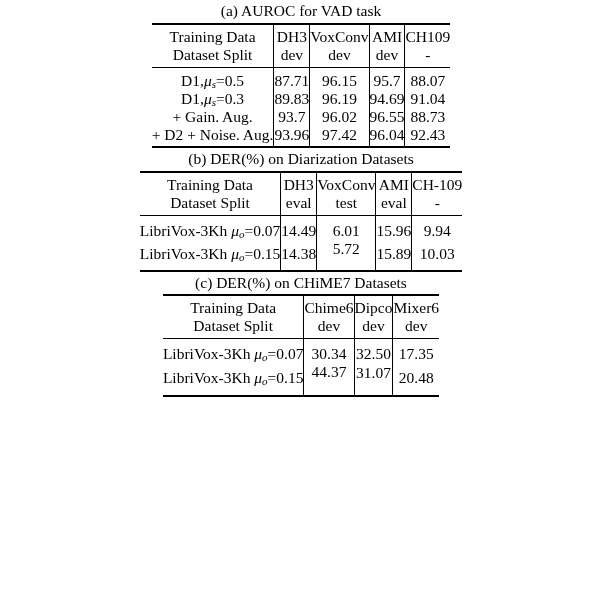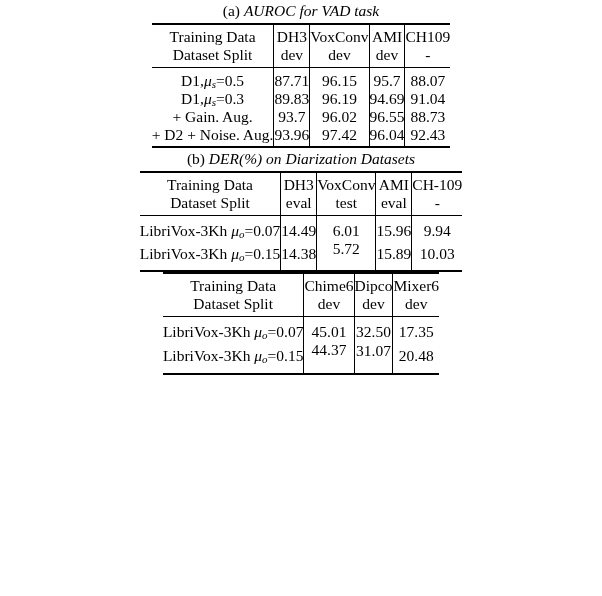--- a/index.html
+++ b/index.html
@@ -24,21 +24,20 @@
     text-align: center;
     font-size: 15.5px;
     line-height: 1.15;
     margin: 0;
     padding: 2px 0 3px 0;
   }
   .caption .lbl {
     font-style: normal;
   }
   .caption .txt {
-    font-style: italic;
   }
   table.tbl {
     border-collapse: collapse;
     margin: 0 auto;
     font-size: 15.5px;
   }
   table.tbl td, table.tbl th {
     padding: 0;
     font-weight: normal;
     text-align: center;
@@ -194,20 +193,24 @@
         <td class="rowlabel-l hrule-bot" style="padding-bottom:2px;"><span>LibriVox-3Kh </span><span class="it">μ</span><span class="sub it">o</span><span>=0.15</span></td>
         <td class="cellpad vsep b hrule-bot" style="padding-bottom:2px;">14.38</td>
         <td class="cellpad vsep b hrule-bot" style="padding-bottom:12px;font-family:Liberation Serif, serif;">5.72</td>
         <td class="cellpad vsep b hrule-bot" style="padding-bottom:2px;">15.89</td>
         <td class="cellpad vsep hrule-bot" style="padding-bottom:2px;">10.03</td>
       </tr>
     </tbody>
       </table>
   </div>
 
+  <div class="caption">
+    <span class="lbl">(c)</span>
+    <span class="txt">DER(%) on CHiME7 Datasets</span>
+  </div>
 
   <div class="tbl-wrap">
     <table class="tbl">
       <tbody>
           <tr>
         <td class="hrule-top hdr hdrlabel" style="padding-top:3px;">Training Data</td>
         <td class="hrule-top hdr cellpad vsep" style="padding-top:3px;">Chime6</td>
         <td class="hrule-top hdr cellpad vsep" style="padding-top:3px;">Dipco</td>
         <td class="hrule-top hdr cellpad vsep" style="padding-top:3px;">Mixer6</td>
       </tr>
@@ -218,21 +221,21 @@
         <td class="cellpad vsep" style="padding-bottom:3px;">dev</td>
       </tr>
       <tr>
         <td class="hrule-mid" style="height:6px;"></td>
         <td class="hrule-mid vsep" style="height:6px;"></td>
         <td class="hrule-mid vsep" style="height:6px;"></td>
         <td class="hrule-mid vsep" style="height:6px;"></td>
       </tr>
       <tr>
         <td class="rowlabel-l"><span>LibriVox-3Kh </span><span class="it">μ</span><span class="sub it">o</span><span>=0.07</span></td>
-        <td class="cellpad vsep">45.01</td>
+        <td class="cellpad vsep">30.34</td>
         <td class="cellpad vsep">32.50</td>
         <td class="cellpad vsep">17.35</td>
       </tr>
       <tr>
         <td class="rowlabel-l hrule-bot" style="padding-bottom:2px;"><span>LibriVox-3Kh </span><span class="it">μ</span><span class="sub it">o</span><span>=0.15</span></td>
         <td class="cellpad vsep b hrule-bot" style="padding-bottom:14px;">44.37</td>
         <td class="cellpad vsep b hrule-bot" style="padding-bottom:12px;margin-top:27px;">31.07</td>
         <td class="cellpad vsep b hrule-bot" style="padding-bottom:2px;">20.48</td>
       </tr>
     </tbody>

